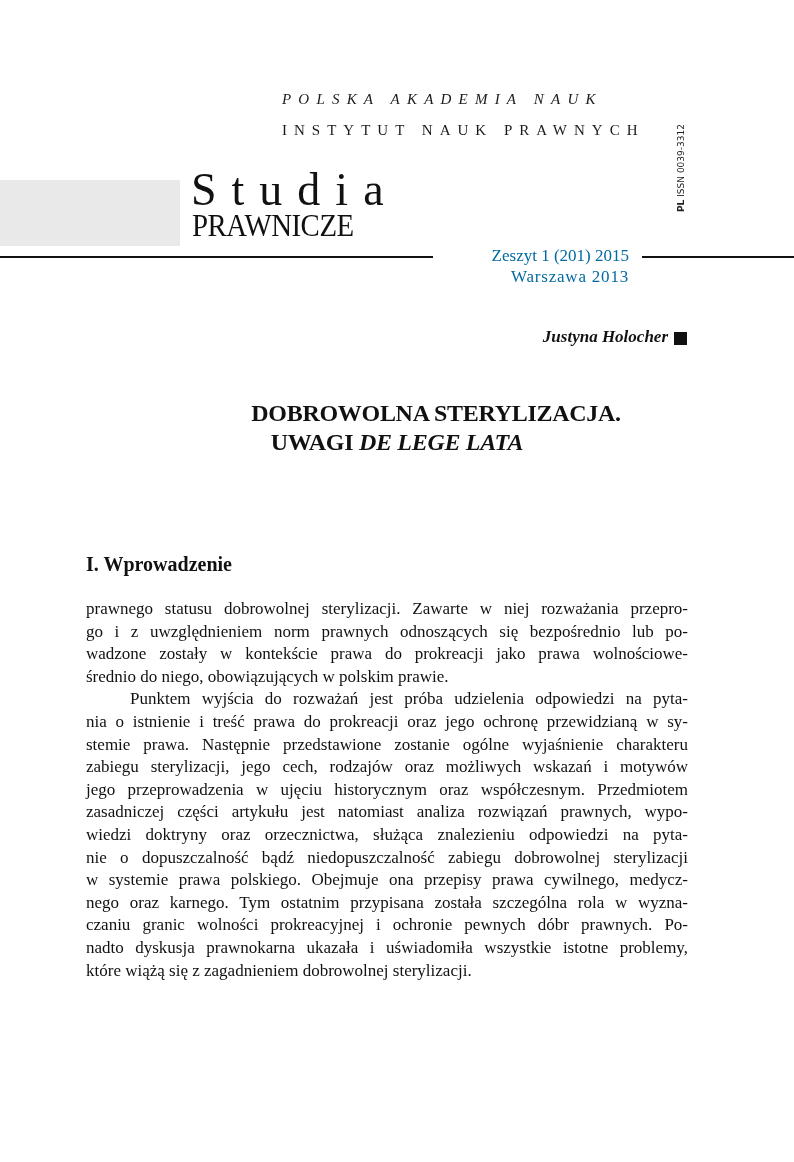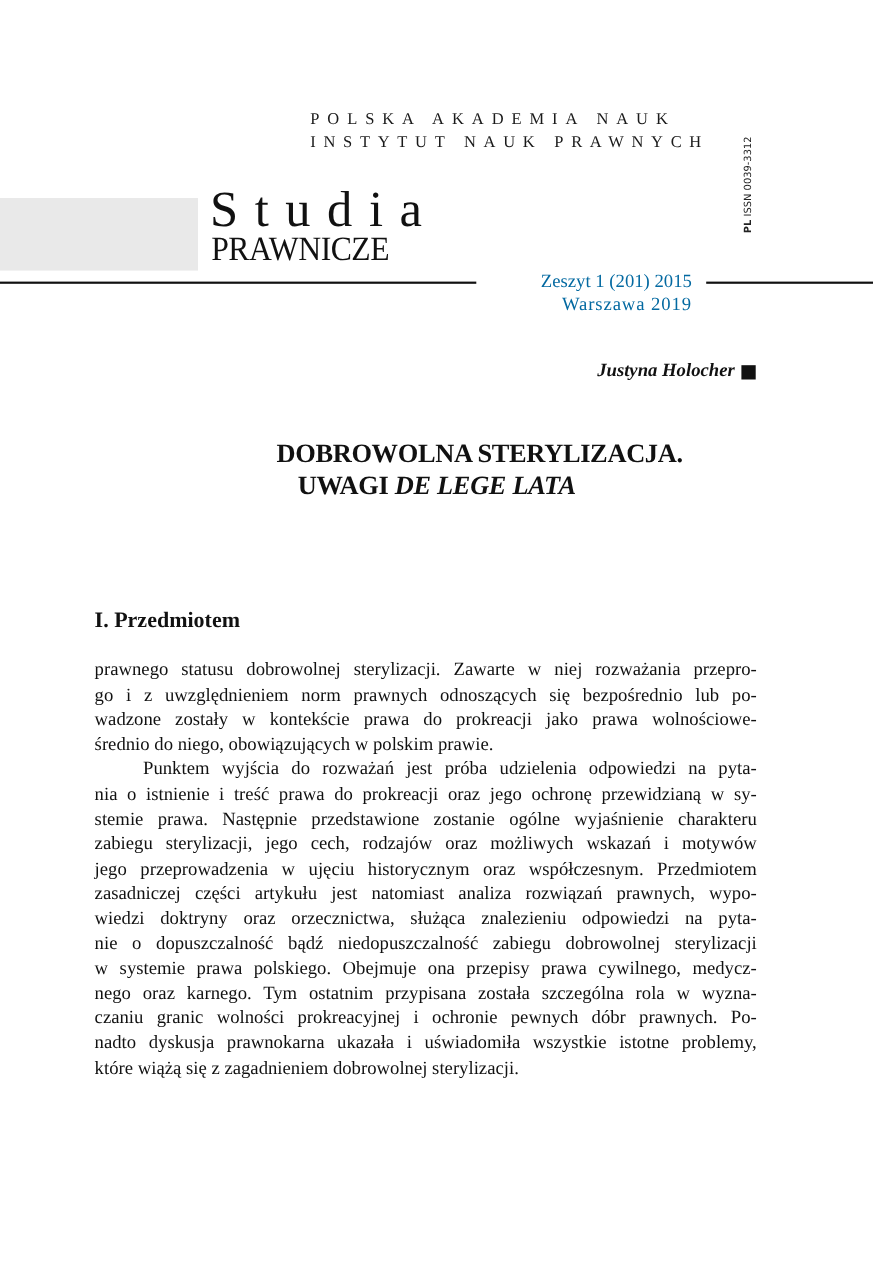--- a/index.html
+++ b/index.html
@@ -1,20 +1,20 @@
 <!DOCTYPE html>
 <html><head>
   <meta charset="utf-8">
   <style>
     html, body { margin: 0; padding: 0; background: #ffffff; }
     body { width: 794px; height: 1162px; position: relative; overflow: hidden;
            font-family: "Liberation Serif", "DejaVu Serif", serif; color: #111; }
     .abs { position: absolute; }
     .inst { left: 282px; font-size: 15px; letter-spacing: 7.2px; white-space: nowrap; color: #1a1a1a; }
-    .inst1 { top: 101px; }
+    .inst1 { top: 91px; font-style: italic; }
     .inst2 { top: 122px; letter-spacing: 7.0px; font-family: Liberation Serif, serif; }
     .issn { left: 676px; top: 98px; width: 120px; height: 14px; transform-origin: 0 0;
             transform: rotate(-90deg) translate(-114px, 0); font-family: "DejaVu Sans", sans-serif;
             font-size: 9px; white-space: nowrap; color: #222; }
     .issn b { font-weight: bold; }
     .graybox { left: 0; top: 180px; width: 180px; height: 66px; background: #e9e9e9; }
     .studia { left: 191px; top: 164px; font-size: 46px; letter-spacing: 15px; line-height: 52px; white-space: nowrap; }
     .prawnicze { left: 192px; top: 209px; font-size: 31px; line-height: 34px; letter-spacing: -0.5px;
                  transform: scaleX(0.93); transform-origin: 0 0; white-space: nowrap; }
     .rule { height: 2px; background: #111; top: 256px; }
@@ -47,31 +47,31 @@
 </div>
 
 <div class="abs graybox"></div>
 <div class="abs studia">Studia</div>
 <div class="abs prawnicze">PRAWNICZE</div>
 
 <div class="abs rule rule-left"></div>
 <div class="abs rule rule-right"></div>
 
 <div class="abs issue issue1">Zeszyt 1 (201) 2015</div>
-<div class="abs issue issue2">Warszawa 2019</div>
+<div class="abs issue issue2">Warszawa 2013</div>
 
 <div class="abs author">Justyna Holocher</div>
 <div class="abs author-square"></div>
 
 <div class="abs title title1">DOBROWOLNA STERYLIZACJA.</div>
 <div class="abs title title2">
   <span>UWAGI </span><span class="it">DE LEGE LATA</span>
 </div>
 
-<div class="abs section">I. Przedmiotem</div>
+<div class="abs section">I. Wprowadzenie</div>
 
 <div class="abs body">
   <div>
     <div class="line" style="white-space: nowrap;">prawnego statusu dobrowolnej sterylizacji. Zawarte w niej rozważania przepro-</div>
     <div class="line" style="white-space: nowrap;">go i z uwzględnieniem norm prawnych odnoszących się bezpośrednio lub po-</div>
     <div class="line" style="white-space: nowrap;">wadzone zostały w kontekście prawa do prokreacji jako prawa wolnościowe-</div>
     <div class="line last" style="white-space: nowrap;">średnio do niego, obowiązujących w polskim prawie.</div>
   </div>
   <div>
     <div class="line indent" style="white-space: nowrap;">Punktem wyjścia do rozważań jest próba udzielenia odpowiedzi na pyta-</div>

